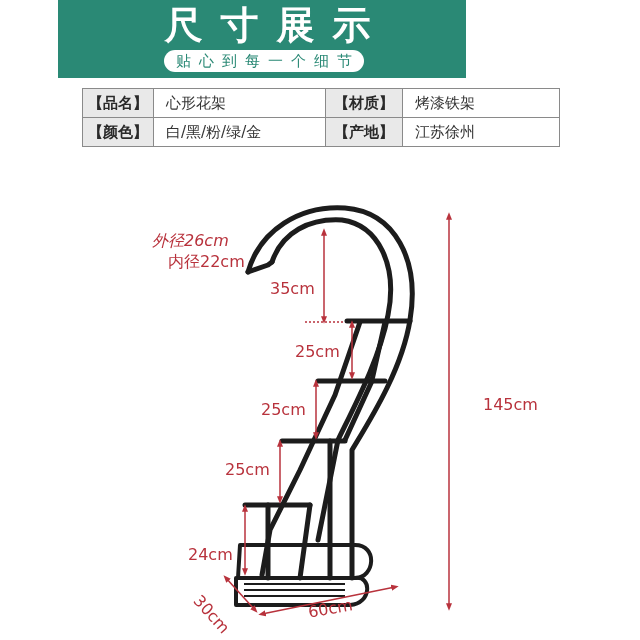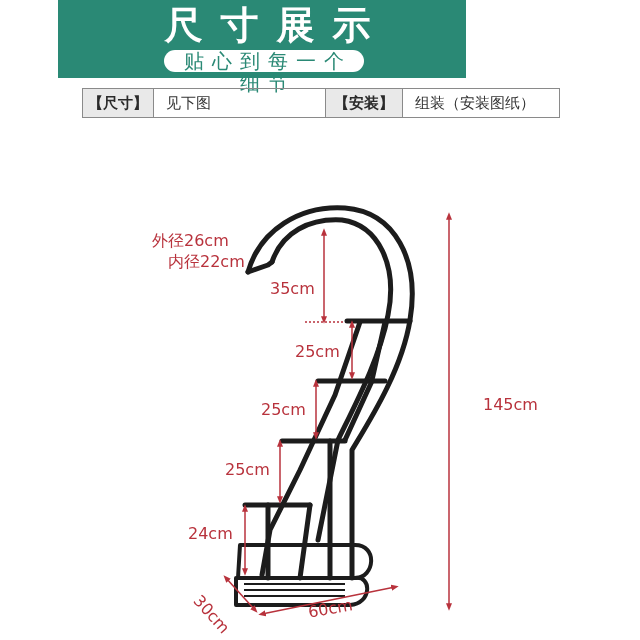--- a/index.html
+++ b/index.html
@@ -5,21 +5,21 @@
   html, body { margin:0; padding:0; background:#ffffff; }
   body { width:640px; height:640px; position:relative; overflow:hidden;
          font-family:"DejaVu Sans", "Liberation Sans", sans-serif; }
   .banner-wrap { position:absolute; left:58px; top:0; width:408px; height:78px; }
   .banner-bg { position:absolute; left:0; top:0; right:0; bottom:0; background:#2a8975; }
   .title { position:absolute; left:0; right:0; top:2px; text-align:center;
            color:#ffffff; font-size:38px; font-weight:bold; letter-spacing:18px;
            padding-left:29px; line-height:46px; }
   .pill { position:absolute; left:106px; top:50px; width:200px; height:22px;
           background:#ffffff; border-radius:11px; text-align:center;
-          color:#2a8975; font-size:20px; line-height:22px; letter-spacing:8px; padding-left:8px; box-sizing:border-box; }
+          color:#2a8975; font-size:15px; line-height:22px; letter-spacing:8px; padding-left:8px; box-sizing:border-box; }
   table.spec { position:absolute; left:82px; top:88px; width:478px;
                border-collapse:collapse; font-size:15px; color:#333; }
   table.spec td { border:1px solid #8a8a8a; height:28px; padding:0; }
   td.lab { background:#e9e9e9; text-align:center; width:70px; font-weight:bold; color:#2a2a2a; }
   td.lab2 { width:76px; }
   td.val { padding-left:12px !important; }
   td.val1 { width:159px; }
   .diagram { position:absolute; left:0; top:180px; width:640px; height:460px; }
   .dim { position:absolute; color:#b8323c; font-size:16px; line-height:18px; white-space:nowrap; }
 </style>
@@ -27,25 +27,31 @@
 <body>
 
 <div class="banner-wrap" style="left:58px;width:408px;">
   <div class="banner-bg"></div>
   <div class="title">尺寸展示</div>
   <div class="pill">贴心到每一个细节</div>
 </div>
 
 <table class="spec">
   <tbody>
+      <tr>
+    <td class="lab">【品名】</td>
+    <td class="val val1">心形花架</td>
+    <td class="lab lab2">【材质】</td>
+    <td class="val">烤漆铁架</td>
+  </tr>
   <tr>
-    <td class="lab">【尺寸】</td>
-    <td class="val val1">见下图</td>
-    <td class="lab lab2">【安装】</td>
-    <td class="val">组装（安装图纸）</td>
+    <td class="lab">【颜色】</td>
+    <td class="val val1">白/黑/粉/绿/金</td>
+    <td class="lab lab2">【产地】</td>
+    <td class="val">江苏徐州</td>
   </tr>
 </tbody>
   </table>
 
 <svg class="diagram" width="640" height="460" viewBox="0 180 640 460">
   <defs>
     <marker id="ah" viewBox="0 0 10 10" refX="5" refY="5" markerWidth="5" markerHeight="5" orient="auto-start-reverse">
       <path d="M0,1 L10,5 L0,9 z" fill="#b8323c"></path>
     </marker>
   </defs>
@@ -78,22 +84,22 @@
     <line x1="352" y1="324" x2="352" y2="376" marker-start="url(#ah)" marker-end="url(#ah)"></line>
     <line x1="316" y1="383" x2="316" y2="436" marker-start="url(#ah)" marker-end="url(#ah)"></line>
     <line x1="280" y1="443" x2="280" y2="500" marker-start="url(#ah)" marker-end="url(#ah)"></line>
     <line x1="245" y1="508" x2="245" y2="572" marker-start="url(#ah)" marker-end="url(#ah)"></line>
     <line x1="449" y1="216" x2="449" y2="607" marker-start="url(#ah)" marker-end="url(#ah)"></line>
     <line x1="226" y1="578" x2="255" y2="610" marker-start="url(#ah)" marker-end="url(#ah)"></line>
     <line x1="262" y1="614" x2="395" y2="587" marker-start="url(#ah)" marker-end="url(#ah)"></line>
   </g>
 </svg>
 
-<div class="dim" style="left:152px;top:232px;">外径26cm</div>
+<div class="dim" style="left:152px;top:232px;font-style:italic;">外径26cm</div>
 <div class="dim" style="left:168px;top:253px;">内径22cm</div>
 <div class="dim" style="left:270px;top:280px;">35cm</div>
 <div class="dim" style="left:295px;top:343px;">25cm</div>
 <div class="dim" style="left:261px;top:401px;">25cm</div>
 <div class="dim" style="left:225px;top:461px;">25cm</div>
-<div class="dim" style="left:188px;top:525px;">24cm</div>
+<div class="dim" style="left:188px;top:546px;">24cm</div>
 <div class="dim" style="left:483px;top:396px;">145cm</div>
 <div class="dim" style="left:203px;top:592px;transform:rotate(48deg);transform-origin:left top;">30cm</div>
 <div class="dim" style="left:308px;top:600px;transform:rotate(-10deg);">60cm</div>
 
 </body></html>

